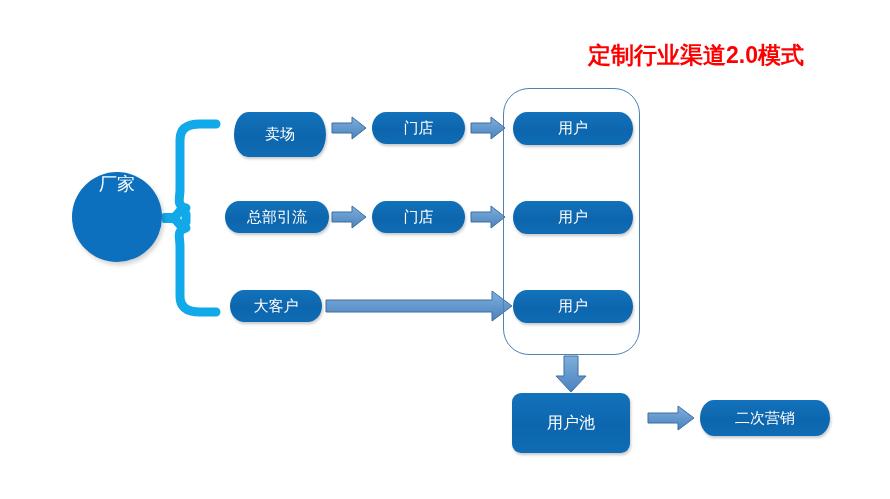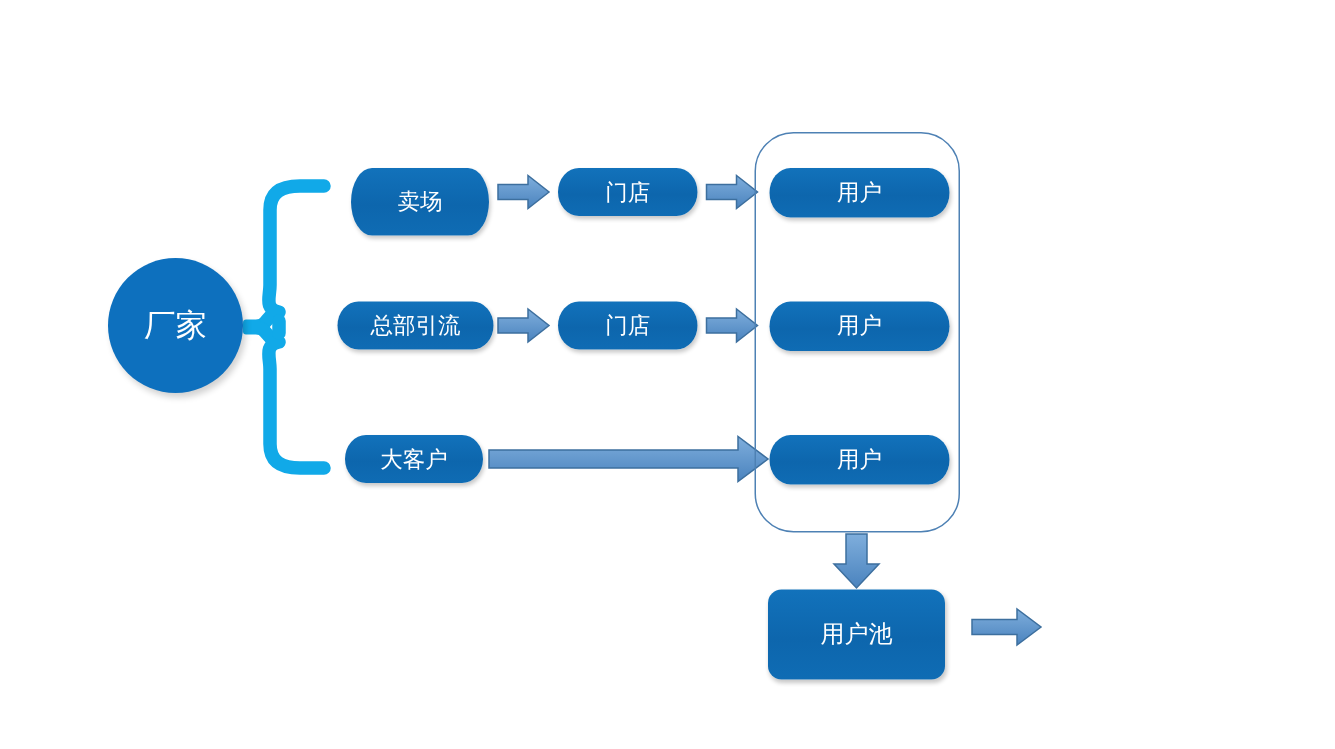--- a/index.html
+++ b/index.html
@@ -25,22 +25,22 @@
   }
 
   
   .circle{
     position:absolute;
     left:72px; top:172px;
     width:90px; height:90px;
     border-radius:50%;
     background:#0D70BE;
     color:#ffffff;
-    display:flex;align-items:center;justify-content:center;
-    font-size:21px;
+    display:flex;align-items:flex-start;justify-content:center;
+    font-size:18px;
     box-shadow:2px 3px 4px rgba(0,0,0,0.18);
   }
 
   
   .cyl{
     position:absolute;
     background:#0E6AB4;
     background:linear-gradient(to bottom,#1272BB 0%,#0D66AD 55%,#0F6CB4 100%);
     color:#ffffff;
     display:flex;align-items:center;justify-content:center;
@@ -127,20 +127,21 @@
 
     <g>
       <path d="M564 356 L578 356 L578 376 L586 376 L571 392 L556 376 L564 376 Z" fill="url(#arrGrad)" stroke="#3D6F9E" stroke-width="1"></path>
     </g>
 
     <g>
       <path d="M648 413 L678 413 L678 406 L694 418 L678 430 L678 423 L648 423 Z" fill="url(#arrGrad)" stroke="#3D6F9E" stroke-width="1"></path>
     </g>
   </svg>
 
+  <div class="title">定制行业渠道2.0模式</div>
 
   <div class="circle">
     <span>厂家</span>
   </div>
 
   <div class="cyl" style="left:234px;top:112px;width:92px;height:45px;">
     <span>卖场</span>
   </div>
 
   <div class="cyl" style="left:225px;top:201px;width:104px;height:32px;">
@@ -170,14 +171,17 @@
   </div>
 
   <div class="cyl" style="left:513px;top:290px;width:120px;height:33px;">
     <span>用户</span>
   </div>
 
   <div class="rrect" style="left:512px;top:393px;width:118px;height:60px;">
     <span>用户池</span>
   </div>
 
+  <div class="cyl" style="left:700px;top:400px;width:130px;height:36px;">
+    <span>二次营销</span>
+  </div>
 
 </div>
 
 </body></html>

